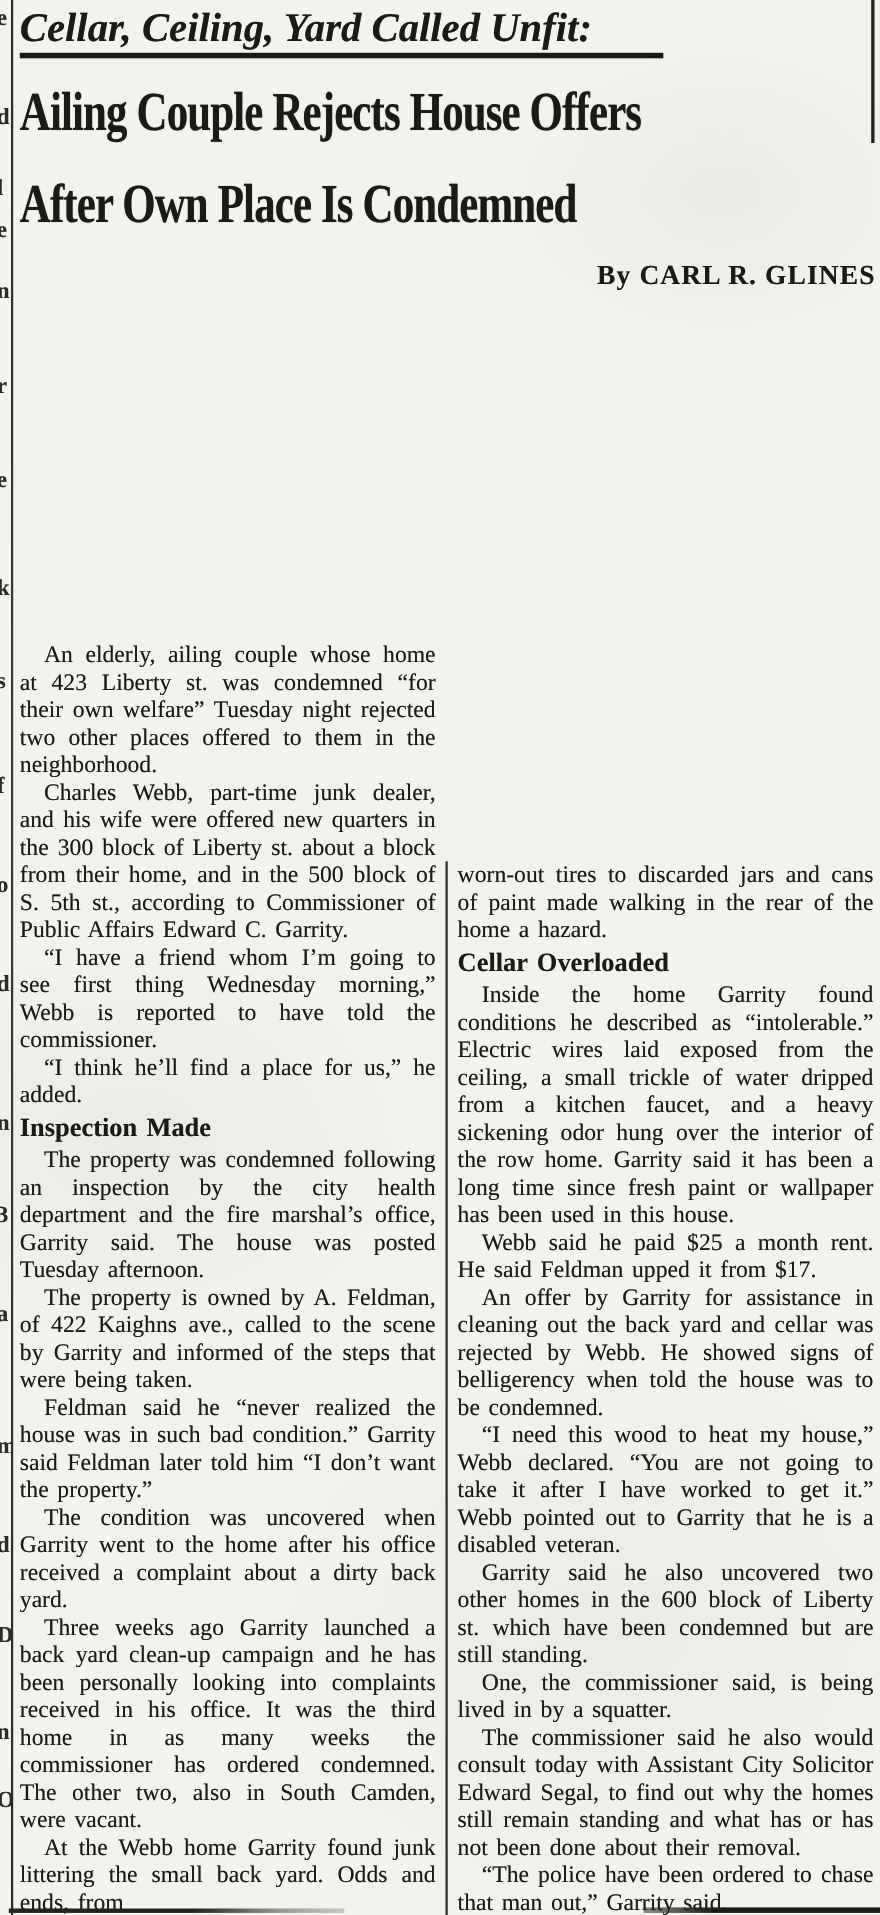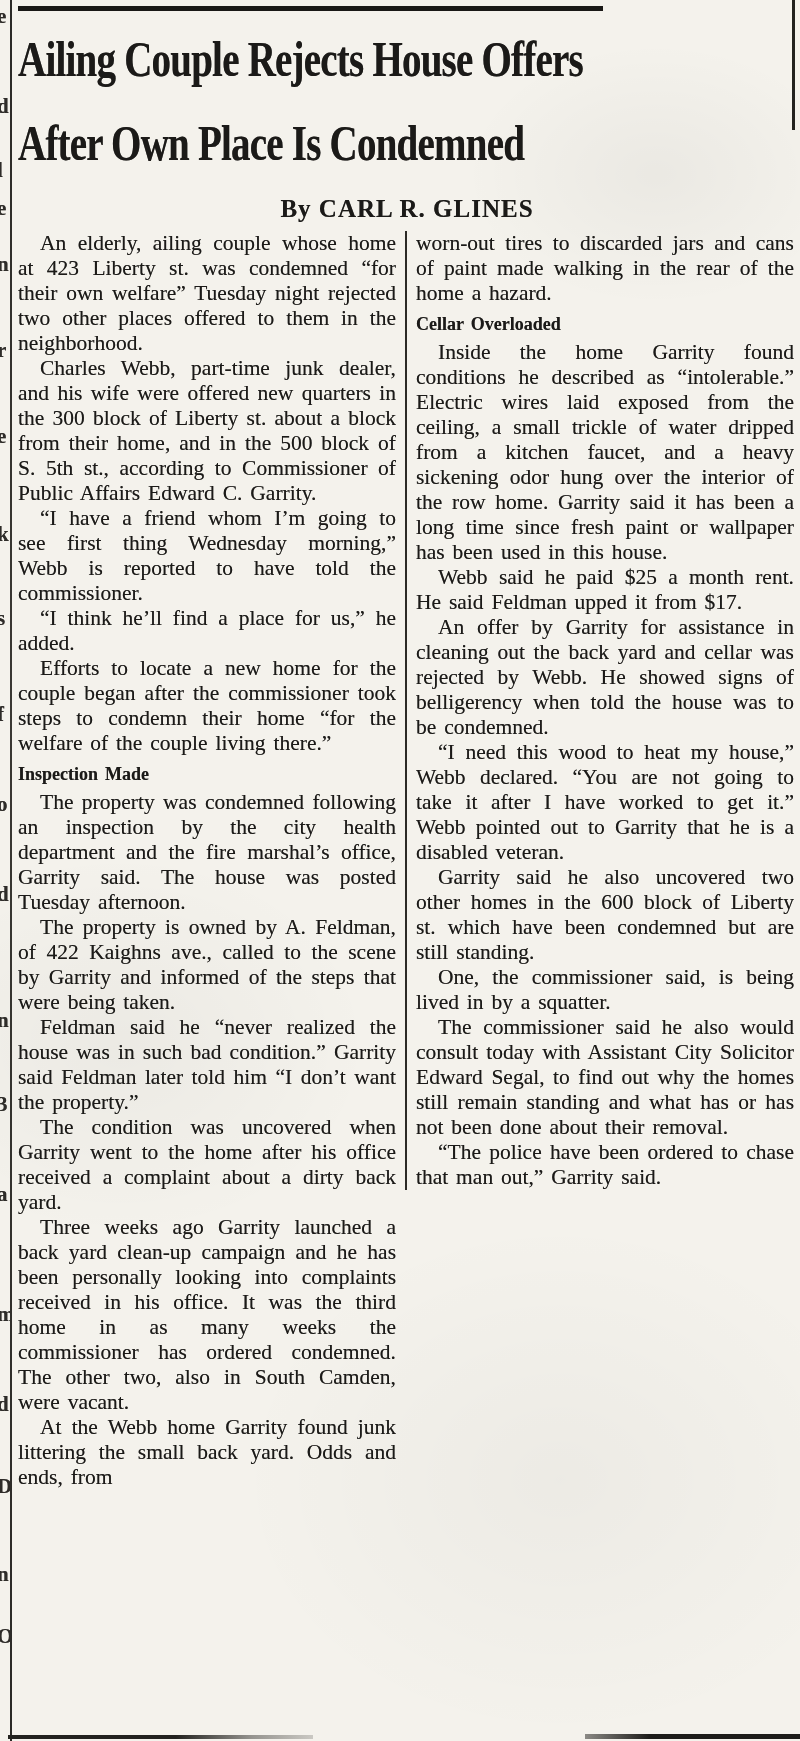--- a/index.html
+++ b/index.html
@@ -50,43 +50,43 @@
   .headline{
     font-weight:bold;font-size:50px;line-height:84px;
     letter-spacing:-1px;
     text-shadow:0 0 .7px rgba(27,26,24,.65);
   }
   .headline-line{
     display:block;transform:scaleX(.78);transform-origin:0 50%;
     white-space:nowrap;
   }
   .byline{
-    text-align:center;font-weight:bold;font-size:25px;
+    text-align:right;font-weight:bold;font-size:25px;
     letter-spacing:1px;margin:10px 0 8px 0;
     text-shadow:0 0 .5px rgba(27,26,24,.6);
   }
   .columns{
-    display:flex;align-items:flex-start;min-height:1469px;
+    display:flex;align-items:flex-end;min-height:1469px;
   }
   .col{ 
     font-size:21.5px;line-height:25px;
     text-align:justify;
     word-spacing:2.5px;
     text-shadow:0 0 .5px rgba(27,26,24,.55);
   }
   .col-left{width:378px;}
   .col-right{
     width:378px;
     border-left:2px solid #2c2a26;
     padding-left:9px;margin-left:9px;
   }
   .col p{margin:0;text-indent:22px;}
   .col p.noindent{text-indent:0;}
   .col h3.subhead{
-    margin:5px 0 3px 0;font-size:18px;line-height:26px;
+    margin:5px 0 3px 0;font-size:24px;line-height:26px;
     font-weight:bold;text-align:left;text-indent:0;
   }
   .rule-bottom-left{
     position:absolute;left:8px;top:1735px;width:305px;height:4px;
     background:linear-gradient(90deg,#23221f 0%,#23221f 55%,rgba(35,34,31,.45) 80%,rgba(35,34,31,.2) 100%);
   }
   .rule-bottom-right{
     position:absolute;left:585px;top:1734px;width:215px;height:5px;
     background:linear-gradient(90deg,rgba(35,34,31,.5),#1d1c19 30%,#1d1c19);
   }
@@ -116,36 +116,36 @@
       <span class="fragment" style="top: 1392px;">d</span>
       <span class="fragment" style="top: 1474px;">D</span>
       <span class="fragment" style="top: 1562px;">n</span>
       <span class="fragment" style="top: 1624px;">O</span>
     </div>
   <div class="rule-v-left"></div>
   <div class="rule-v-right-top"></div>
 
   <div class="content">
 
+    <div class="kicker">Cellar, Ceiling, Yard Called Unfit:</div>
     <div class="kicker-rule"></div>
 
     <div class="headline">
       <span class="headline-line">Ailing Couple Rejects House Offers</span>
       <span class="headline-line">After Own Place Is Condemned</span>
     </div>
 
     <div class="byline">By CARL R. GLINES</div>
 
     <div class="columns">
       <div class="col col-left">
           <p class="">An elderly, ailing couple whose home at 423 Liberty st. was condemned “for their own welfare” Tuesday night rejected two other places offered to them in the neighborhood.</p>
           <p class="">Charles Webb, part-time junk dealer, and his wife were offered new quarters in the 300 block of Liberty st. about a block from their home, and in the 500 block of S. 5th st., according to Commissioner of Public Affairs Edward C. Garrity.</p>
           <p class="">“I have a friend whom I’m going to see first thing Wednesday morning,” Webb is reported to have told the commissioner.</p>
           <p class="">“I think he’ll find a place for us,” he added.</p>
-          <p class="">Efforts to locate a new home for the couple began after the commissioner took steps to condemn their home “for the welfare of the couple living there.”</p>
           <h3 class="subhead">Inspection Made</h3>
           <p class="">The property was condemned following an inspection by the city health department and the fire marshal’s office, Garrity said. The house was posted Tuesday afternoon.</p>
           <p class="">The property is owned by A. Feldman, of 422 Kaighns ave., called to the scene by Garrity and informed of the steps that were being taken.</p>
           <p class="">Feldman said he “never realized the house was in such bad condition.” Garrity said Feldman later told him “I don’t want the property.”</p>
           <p class="">The condition was uncovered when Garrity went to the home after his office received a complaint about a dirty back yard.</p>
           <p class="">Three weeks ago Garrity launched a back yard clean-up campaign and he has been personally looking into complaints received in his office. It was the third home in as many weeks the commissioner has ordered condemned. The other two, also in South Camden, were vacant.</p>
           <p class="">At the Webb home Garrity found junk littering the small back yard. Odds and ends, from</p>
         </div>
       <div class="col col-right">
           <p class="noindent">worn-out tires to discarded jars and cans of paint made walking in the rear of the home a hazard.</p>

